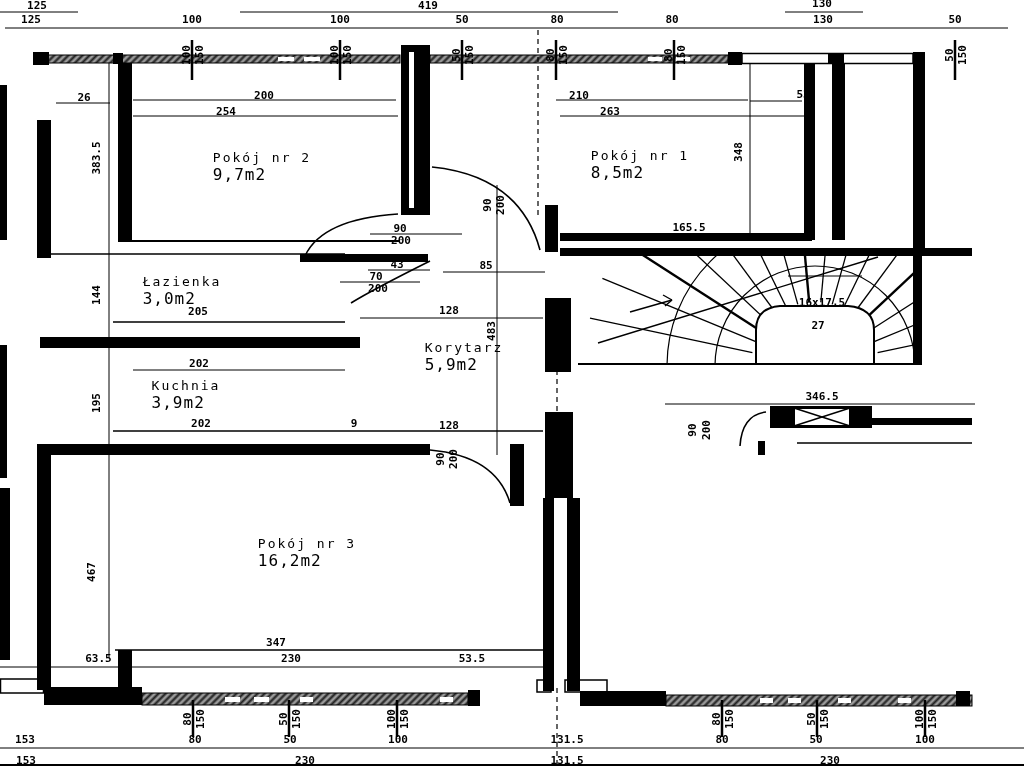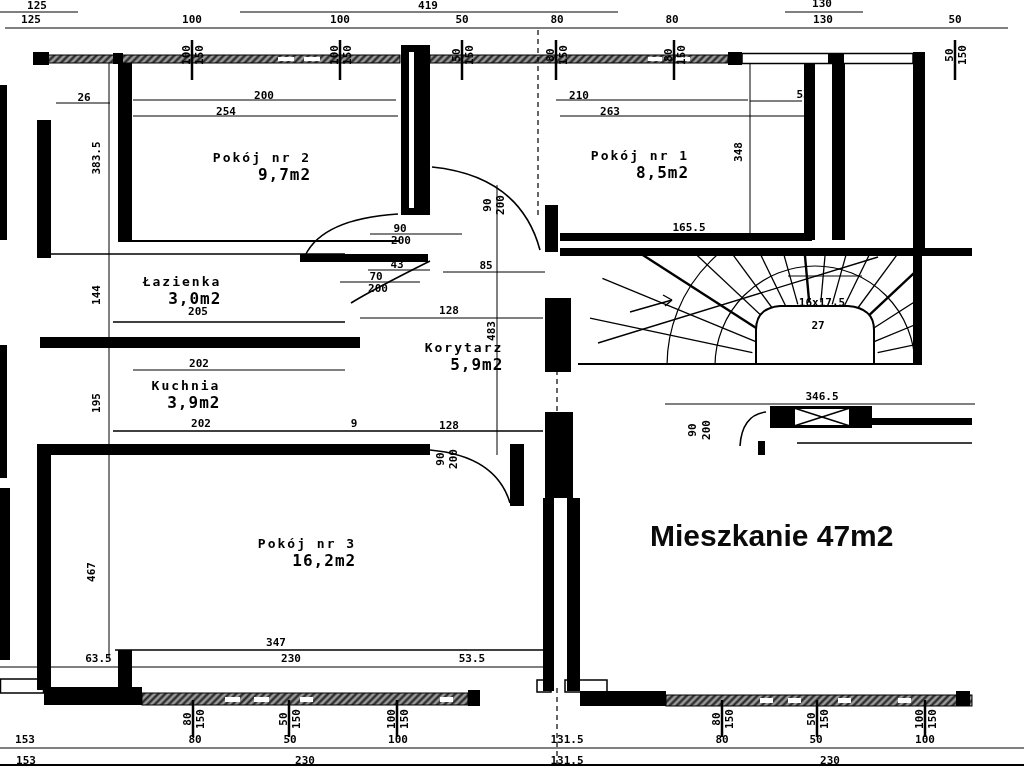--- a/index.html
+++ b/index.html
@@ -3,22 +3,22 @@
 <meta charset="utf-8">
 <style>
   *{margin:0;padding:0;box-sizing:border-box}
   html,body{background:#fff}
   .plan{position:relative;width:1024px;height:768px;background:#fff;overflow:hidden;color:#000}
   svg.draw{position:absolute;left:0;top:0;width:1024px;height:768px}
   .labels{position:absolute;left:0;top:0;width:1024px;height:768px;pointer-events:none}
   .dim{position:absolute;transform:translate(-50%,-50%);font-family:"DejaVu Sans Mono",monospace;
        font-weight:bold;font-size:11px;line-height:1;white-space:nowrap;color:#000}
   .dim.v{transform:translate(-50%,-50%) rotate(-90deg)}
-  .room{position:absolute;transform:translate(-50%,-50%);text-align:right;
-        font-family:"DejaVu Sans Mono",monospace;font-weight:bold;color:#000;white-space:nowrap}
+  .room{position:absolute;transform:translate(-50%,-50%);text-align:left;
+        font-family:"DejaVu Sans Mono",monospace;font-weight:normal;color:#000;white-space:nowrap}
   .rname{font-size:13px;letter-spacing:2px}
   .rarea{font-size:16px;letter-spacing:1px}
   .title{position:absolute;left:650px;top:516px;font-family:"Liberation Sans",sans-serif;
          font-weight:bold;font-size:30px;line-height:1.32;color:#0a0a0a}
 </style>
 </head>
 <body>
 
 <div class="plan">
 
@@ -307,16 +307,15 @@
         <div class="rname">Korytarz</div>
         <div class="rarea">5,9m2</div>
       </div>
       <div class="room" style="left: 307px; top: 553px;">
         <div class="rname">Pokój nr 3</div>
         <div class="rarea">16,2m2</div>
       </div>
     </div>
 
   <div class="title">
-    <div>Mieszkanie 47m2</div>
   </div>
 
 </div>
 
 </body></html>

